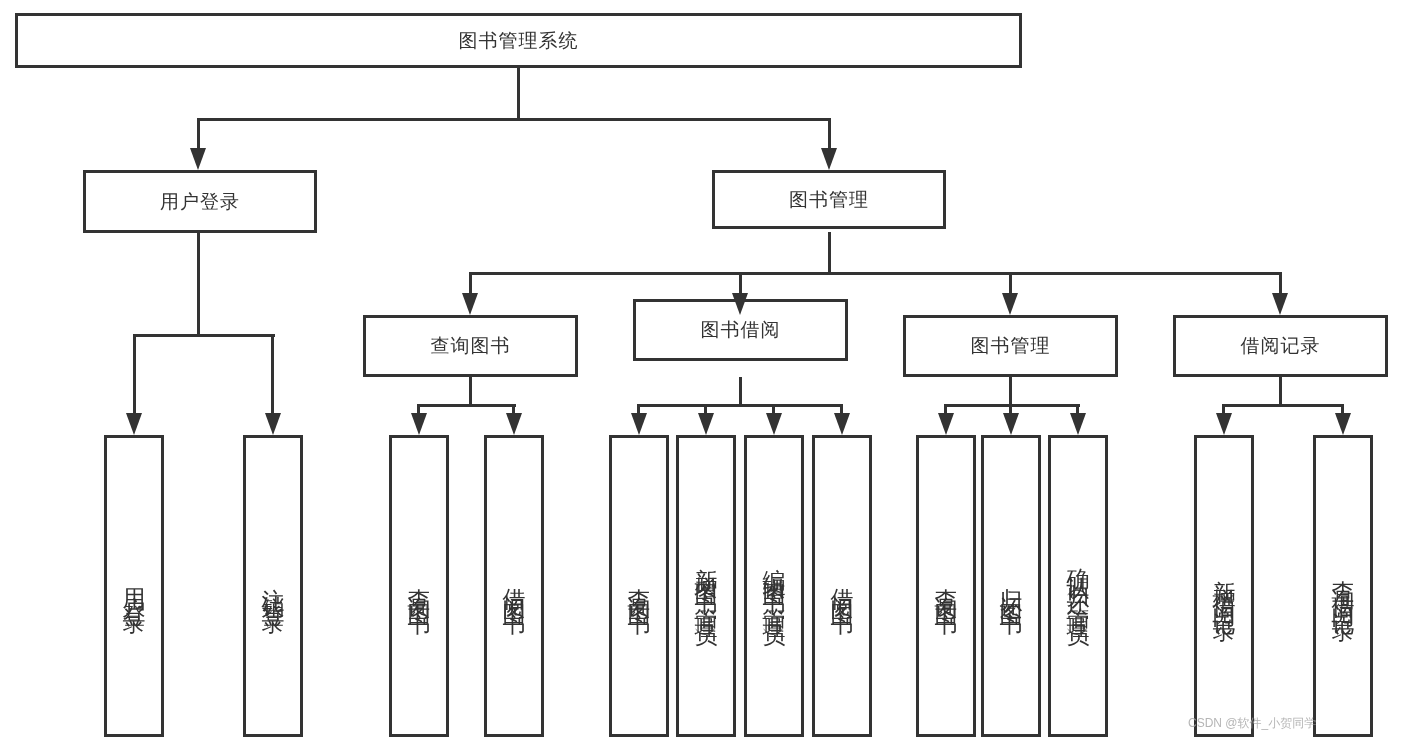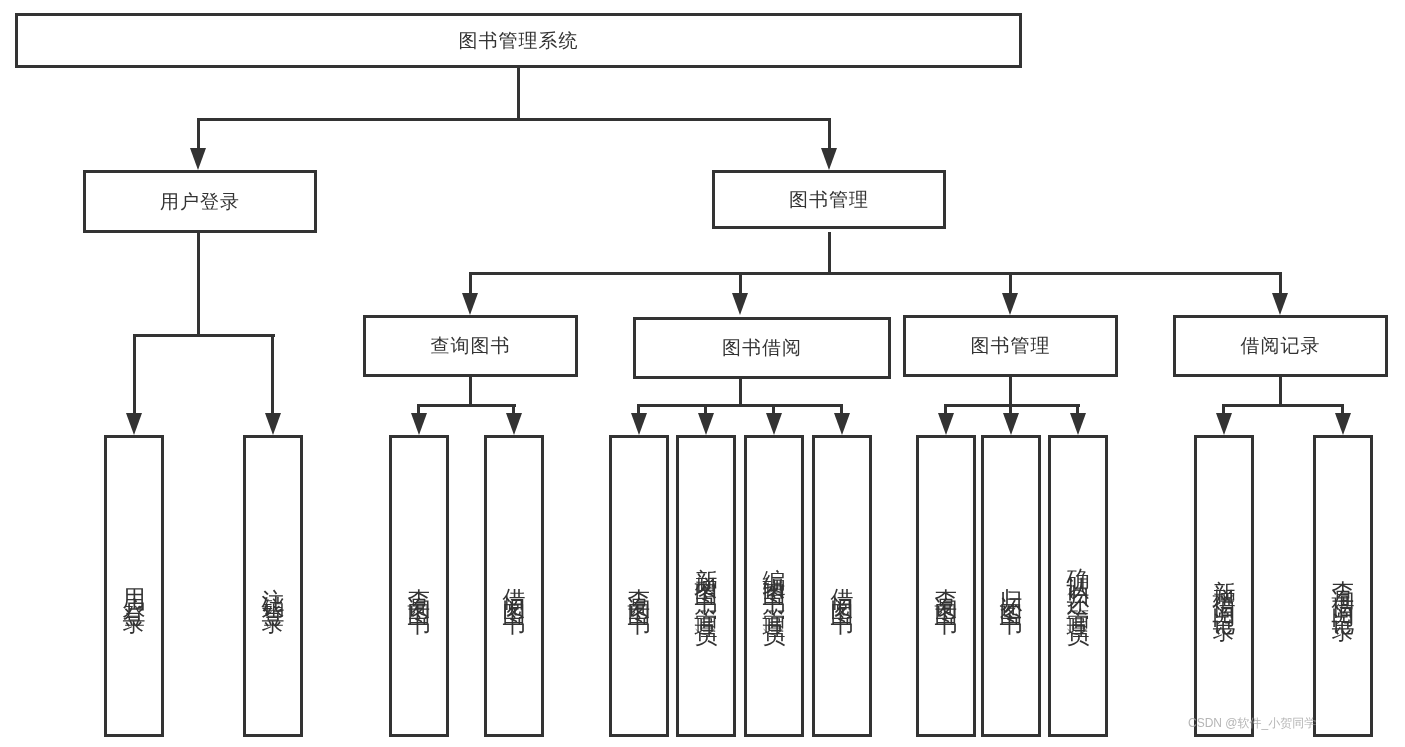--- a/index.html
+++ b/index.html
@@ -41,21 +41,21 @@
   <div class="box" style="left:83px;top:170px;width:234px;height:63px;">
     <span class="hlabel">用户登录</span>
   </div>
   <div class="box" style="left:712px;top:170px;width:234px;height:59px;">
     <span class="hlabel">图书管理</span>
   </div>
 
   <div class="box" style="left:363px;top:315px;width:215px;height:62px;">
     <span class="hlabel">查询图书</span>
   </div>
-  <div class="box" style="left:633px;top:317px;width:258px;height:62px;justify-content:center;">
+  <div class="box" style="left:633px;top:299px;width:215px;height:62px;justify-content:center;">
     <span class="hlabel">图书借阅</span>
   </div>
   <div class="box" style="left:903px;top:315px;width:215px;height:62px;">
     <span class="hlabel">图书管理</span>
   </div>
   <div class="box" style="left:1173px;top:315px;width:215px;height:62px;">
     <span class="hlabel">借阅记录</span>
   </div>
 
   <div class="box" style="left:104px;top:435px;width:60px;height:302px;">

